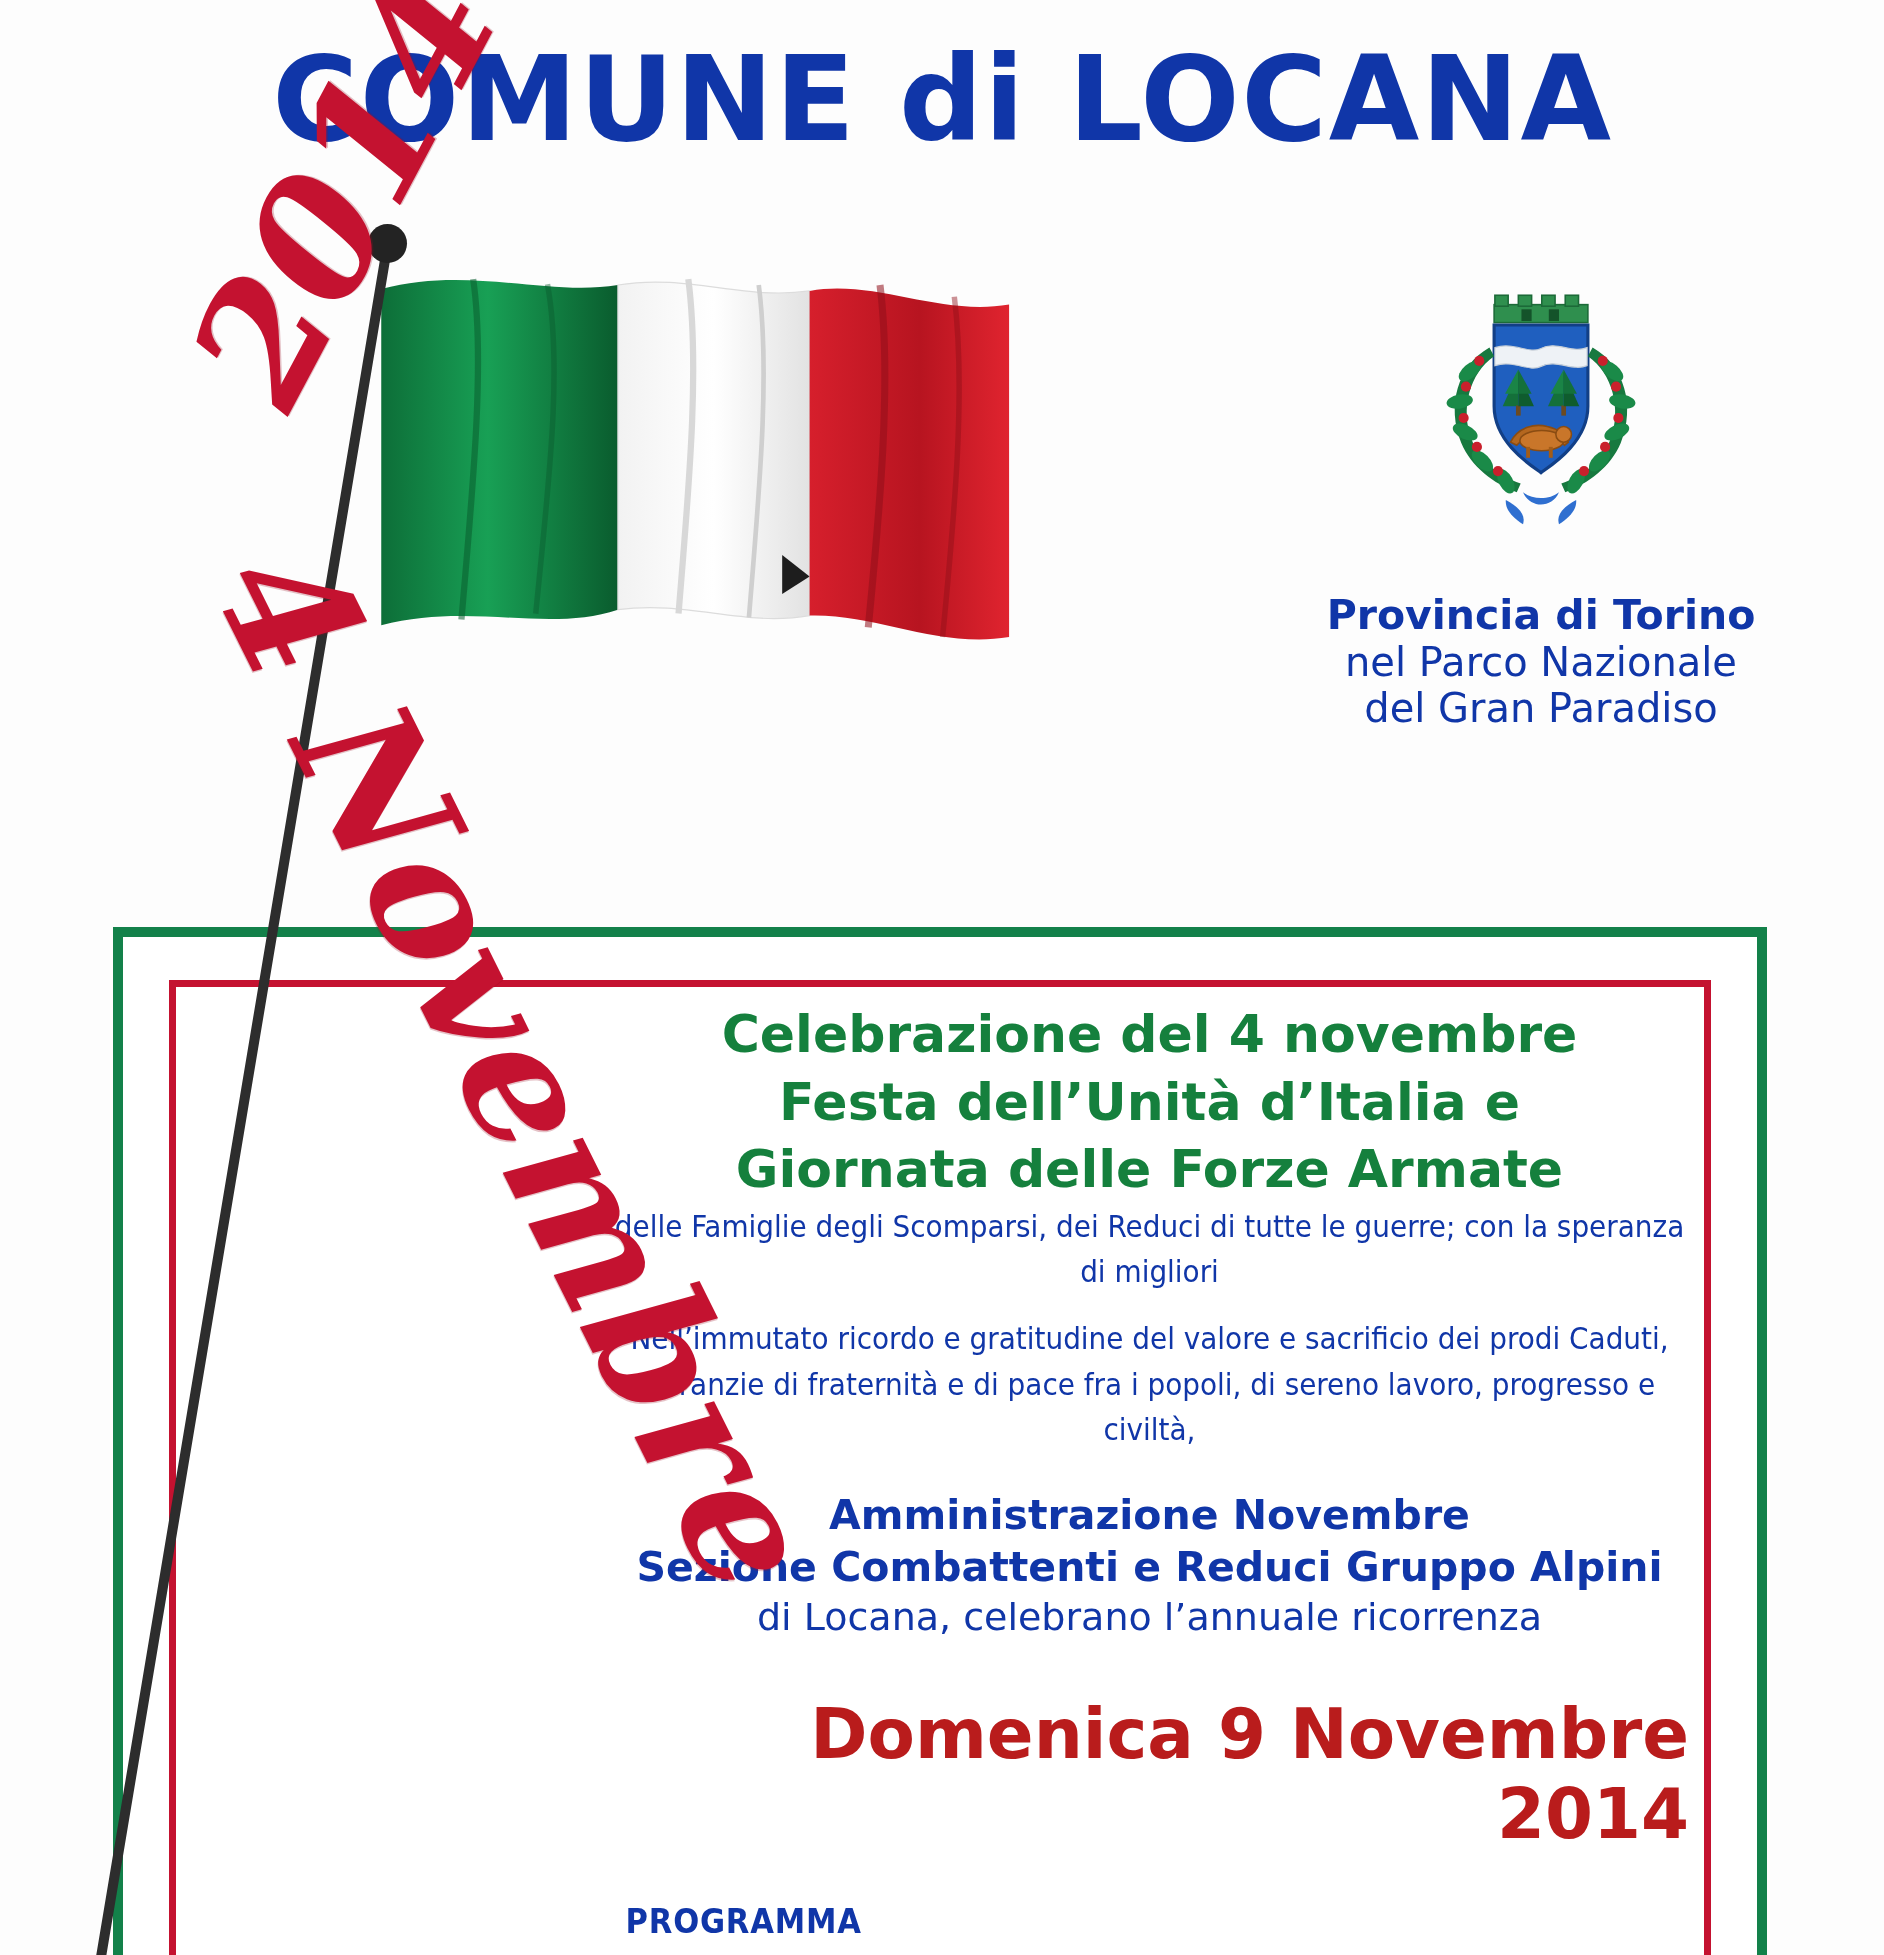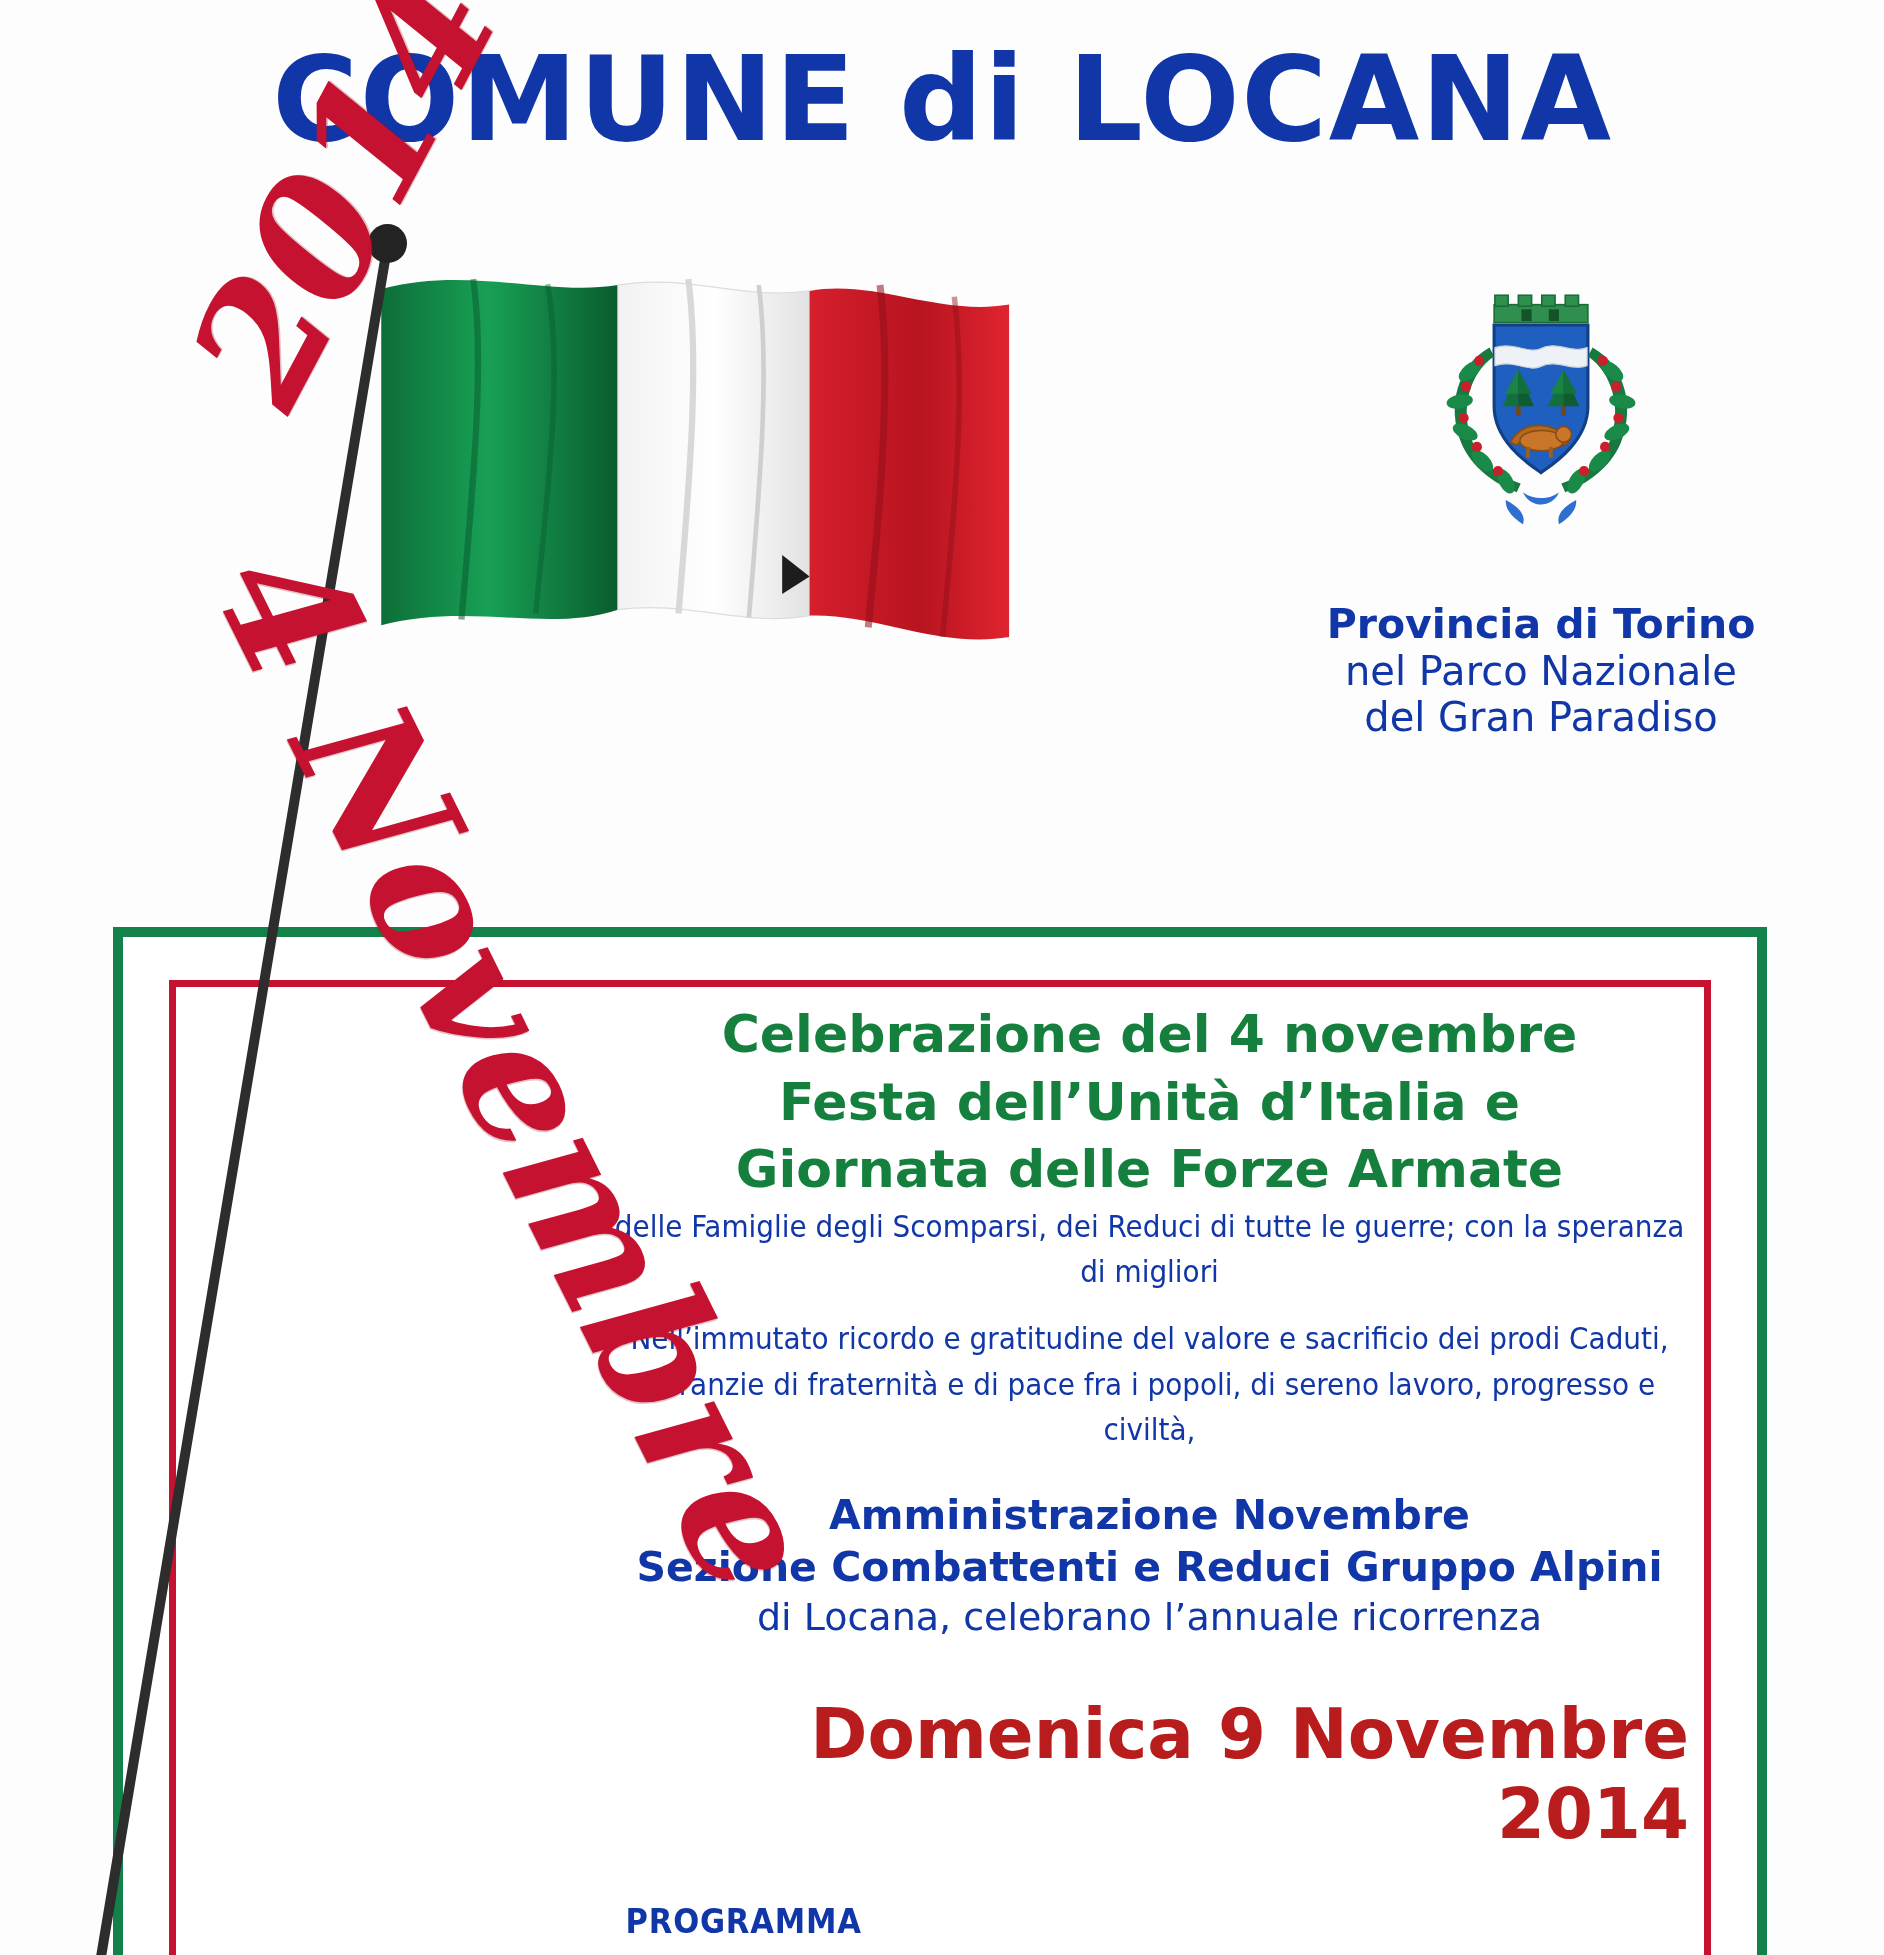--- a/index.html
+++ b/index.html
@@ -72,21 +72,21 @@
     right: 129px;
     top: 289px;
     width: 430px;
     text-align: center;
   }
   #crest-svg { display:block; margin: 0 auto; }
   .crest-line-1 {
     color: #1036a8;
     font-weight: bold;
     font-size: 41px;
-    margin-top: 14px;
+    margin-top: 5px;
     font-family: "DejaVu Sans", sans-serif;
   }
   .crest-line-2, .crest-line-3 {
     color: #1036a8;
     font-size: 40px;
     font-family: "DejaVu Sans", sans-serif;
     line-height: 1.15;
   }
 
   

